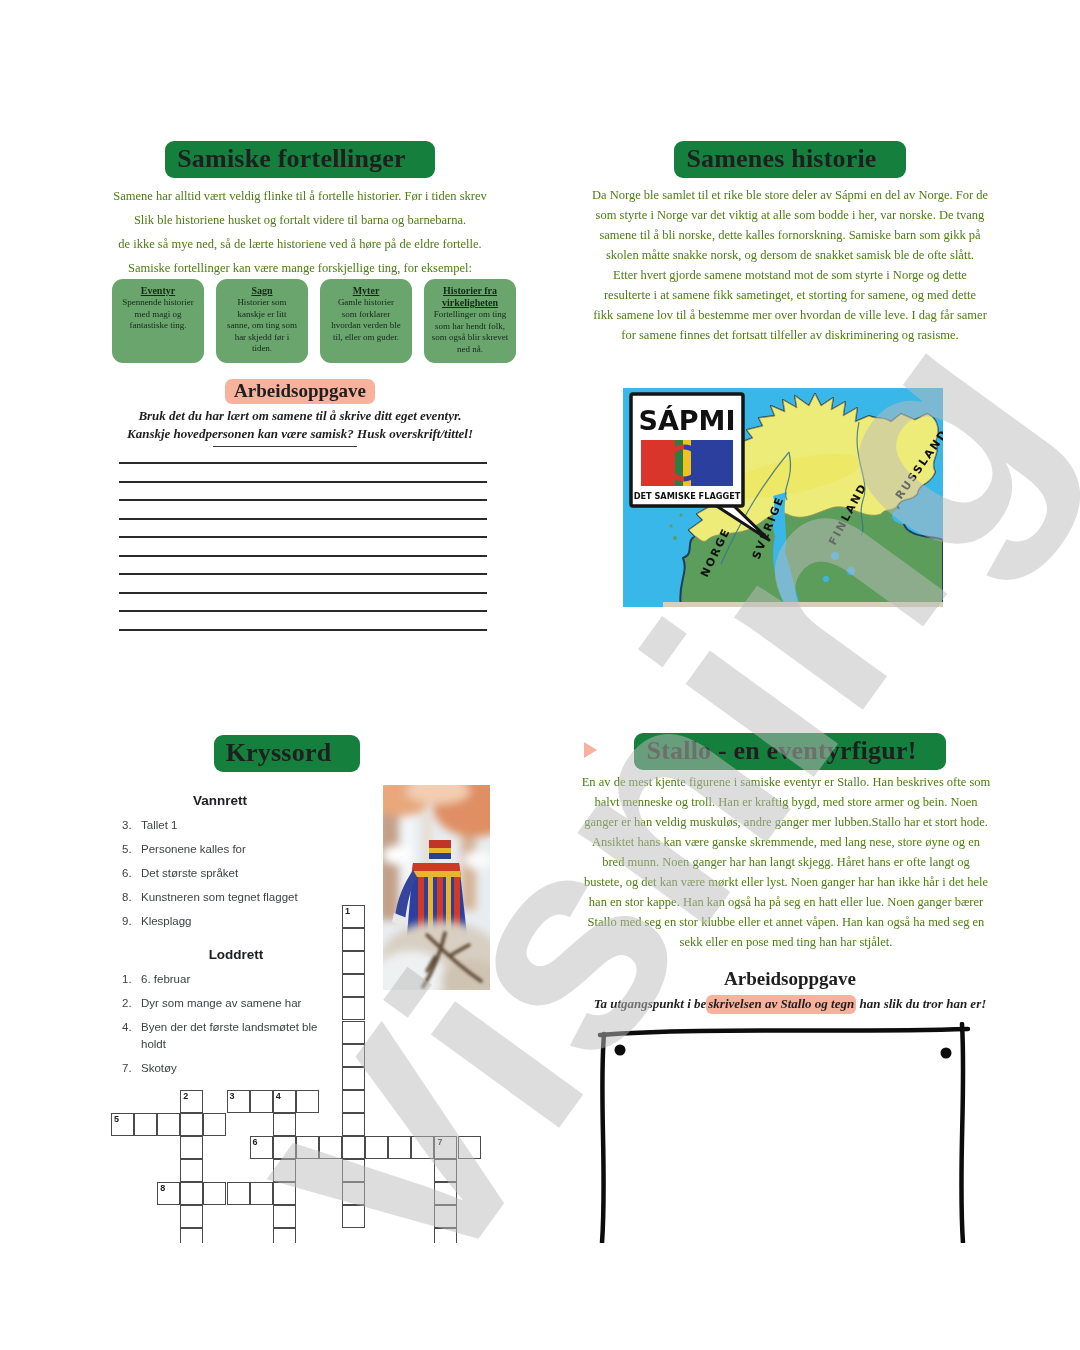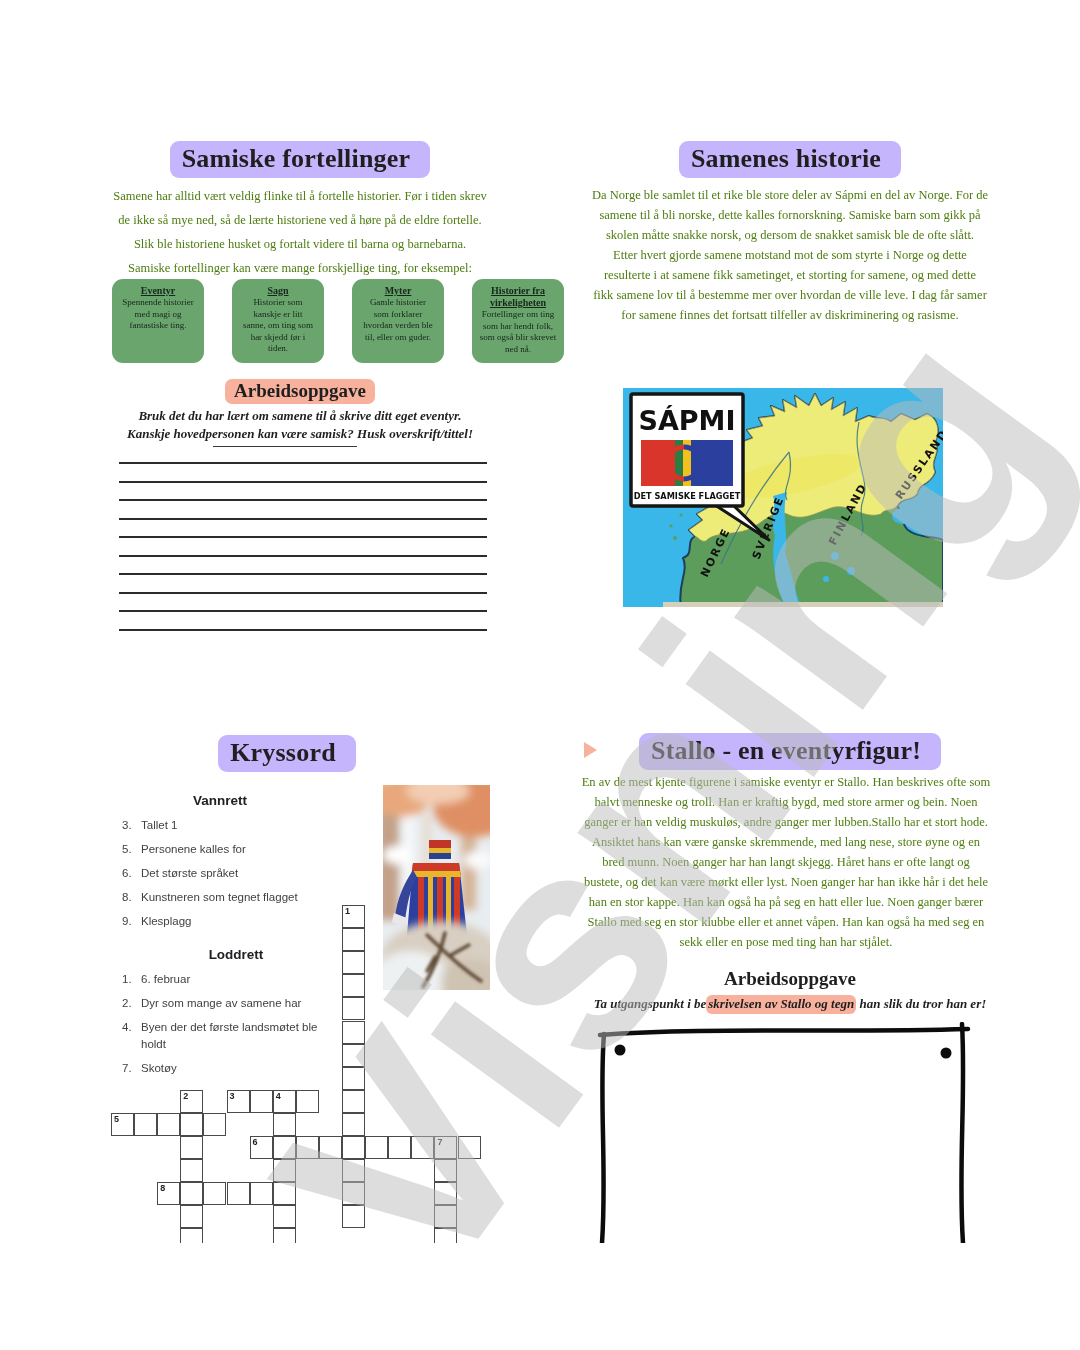--- a/index.html
+++ b/index.html
@@ -2,28 +2,28 @@
 <html><head>
 <meta charset="utf-8">
 <style>
   html,body{margin:0;padding:0;background:#888;}
   .page{position:relative;width:1080px;height:1350px;background:#ffffff;overflow:hidden;
         font-family:"Liberation Serif",serif;color:#1f1f1f;margin:0 auto;}
   .abs{position:absolute;}
   .center{text-align:center;}
   
   .sec-title{font-size:26px;font-weight:700;letter-spacing:.2px;white-space:nowrap;}
-  .hl{background:#c4b5fd;border-radius:9px;padding:3px 20px 5px 12px;box-decoration-break:clone;font-family:Liberation Serif, serif;}
+  .hl{background:#15803d;border-radius:9px;padding:3px 29px 5px 12px;box-decoration-break:clone;font-family:Liberation Serif, serif;}
   .hl-sm{background:#f7b19d;border-radius:7px;padding:1px 9px 3px 9px;}
   
   .para .tline{font-size:12.5px;text-align:center;white-space:nowrap;color:#4d7c0f;}
   .lh24 .tline{line-height:24px;}
   .lh20 .tline{line-height:20px;}
   
-  .boxes{display:flex;gap:28px;}
+  .boxes{display:flex;gap:12px;}
   .gbox{width:86px;height:74px;background:#6aa56e;border-radius:11px;padding:6px 3px 4px 3px;
         text-align:center;color:#15281a;}
   .gbox .bt{font-size:10px;font-weight:700;text-decoration:underline;line-height:12px;}
   .gbox .bx{font-size:9px;line-height:11.5px;}
   
   .task-title{font-size:19px;font-weight:700;}
   .task-line{font-size:13px;font-weight:700;font-style:italic;line-height:18px;white-space:nowrap;text-align:center;}
   
   .wline{height:0;border-top:2px solid #2b2b2b;margin-bottom:16.5px;}
   .short-line{height:0;border-top:1.6px solid #3a3a3a;}
@@ -46,22 +46,22 @@
 </head>
 <body>
 
 <div class="page">
 
   <div class="abs center" style="left:110px;top:144px;width:380px;">
     <span class="sec-title hl">Samiske fortellinger</span>
   </div>
   <div class="abs para lh24" style="left:100px;top:184px;width:400px;">
       <div class="tline">Samene har alltid vært veldig flinke til å fortelle historier. Før i tiden skrev</div>
+      <div class="tline">Slik ble historiene husket og fortalt videre til barna og barnebarna.</div>
       <div class="tline">de ikke så mye ned, så de lærte historiene ved å høre på de eldre fortelle.</div>
-      <div class="tline">Slik ble historiene husket og fortalt videre til barna og barnebarna.</div>
       <div class="tline">Samiske fortellinger kan være mange forskjellige ting, for eksempel:</div>
     </div>
 
   <div class="abs boxes" style="left:112px;top:279px;">
       <div class="gbox">
         <div class="bt">Eventyr</div>
         <div class="bx">Spennende historier</div>
         <div class="bx">med magi og</div>
         <div class="bx">fantastiske ting.</div>
       </div>
@@ -110,20 +110,21 @@
       <div class="wline"></div>
       <div class="wline"></div>
       <div class="wline"></div>
     </div>
 
   <div class="abs center" style="left:600px;top:144px;width:380px;text-align:center;">
     <span class="sec-title hl">Samenes historie</span>
   </div>
   <div class="abs para lh20" style="left:580px;top:185px;width:420px;">
       <div class="tline">Da Norge ble samlet til et rike ble store deler av Sápmi en del av Norge. For de</div>
+      <div class="tline">som styrte i Norge var det viktig at alle som bodde i her, var norske. De tvang</div>
       <div class="tline">samene til å bli norske, dette kalles fornorskning. Samiske barn som gikk på</div>
       <div class="tline">skolen måtte snakke norsk, og dersom de snakket samisk ble de ofte slått.</div>
       <div class="tline">Etter hvert gjorde samene motstand mot de som styrte i Norge og dette</div>
       <div class="tline">resulterte i at samene fikk sametinget, et storting for samene, og med dette</div>
       <div class="tline">fikk samene lov til å bestemme mer over hvordan de ville leve. I dag får samer</div>
       <div class="tline">for samene finnes det fortsatt tilfeller av diskriminering og rasisme.</div>
     </div>
 
   <div class="abs" style="left:623px;top:388px;width:320px;height:219px;">
     <svg width="320" height="219" viewBox="0 0 320 219">

